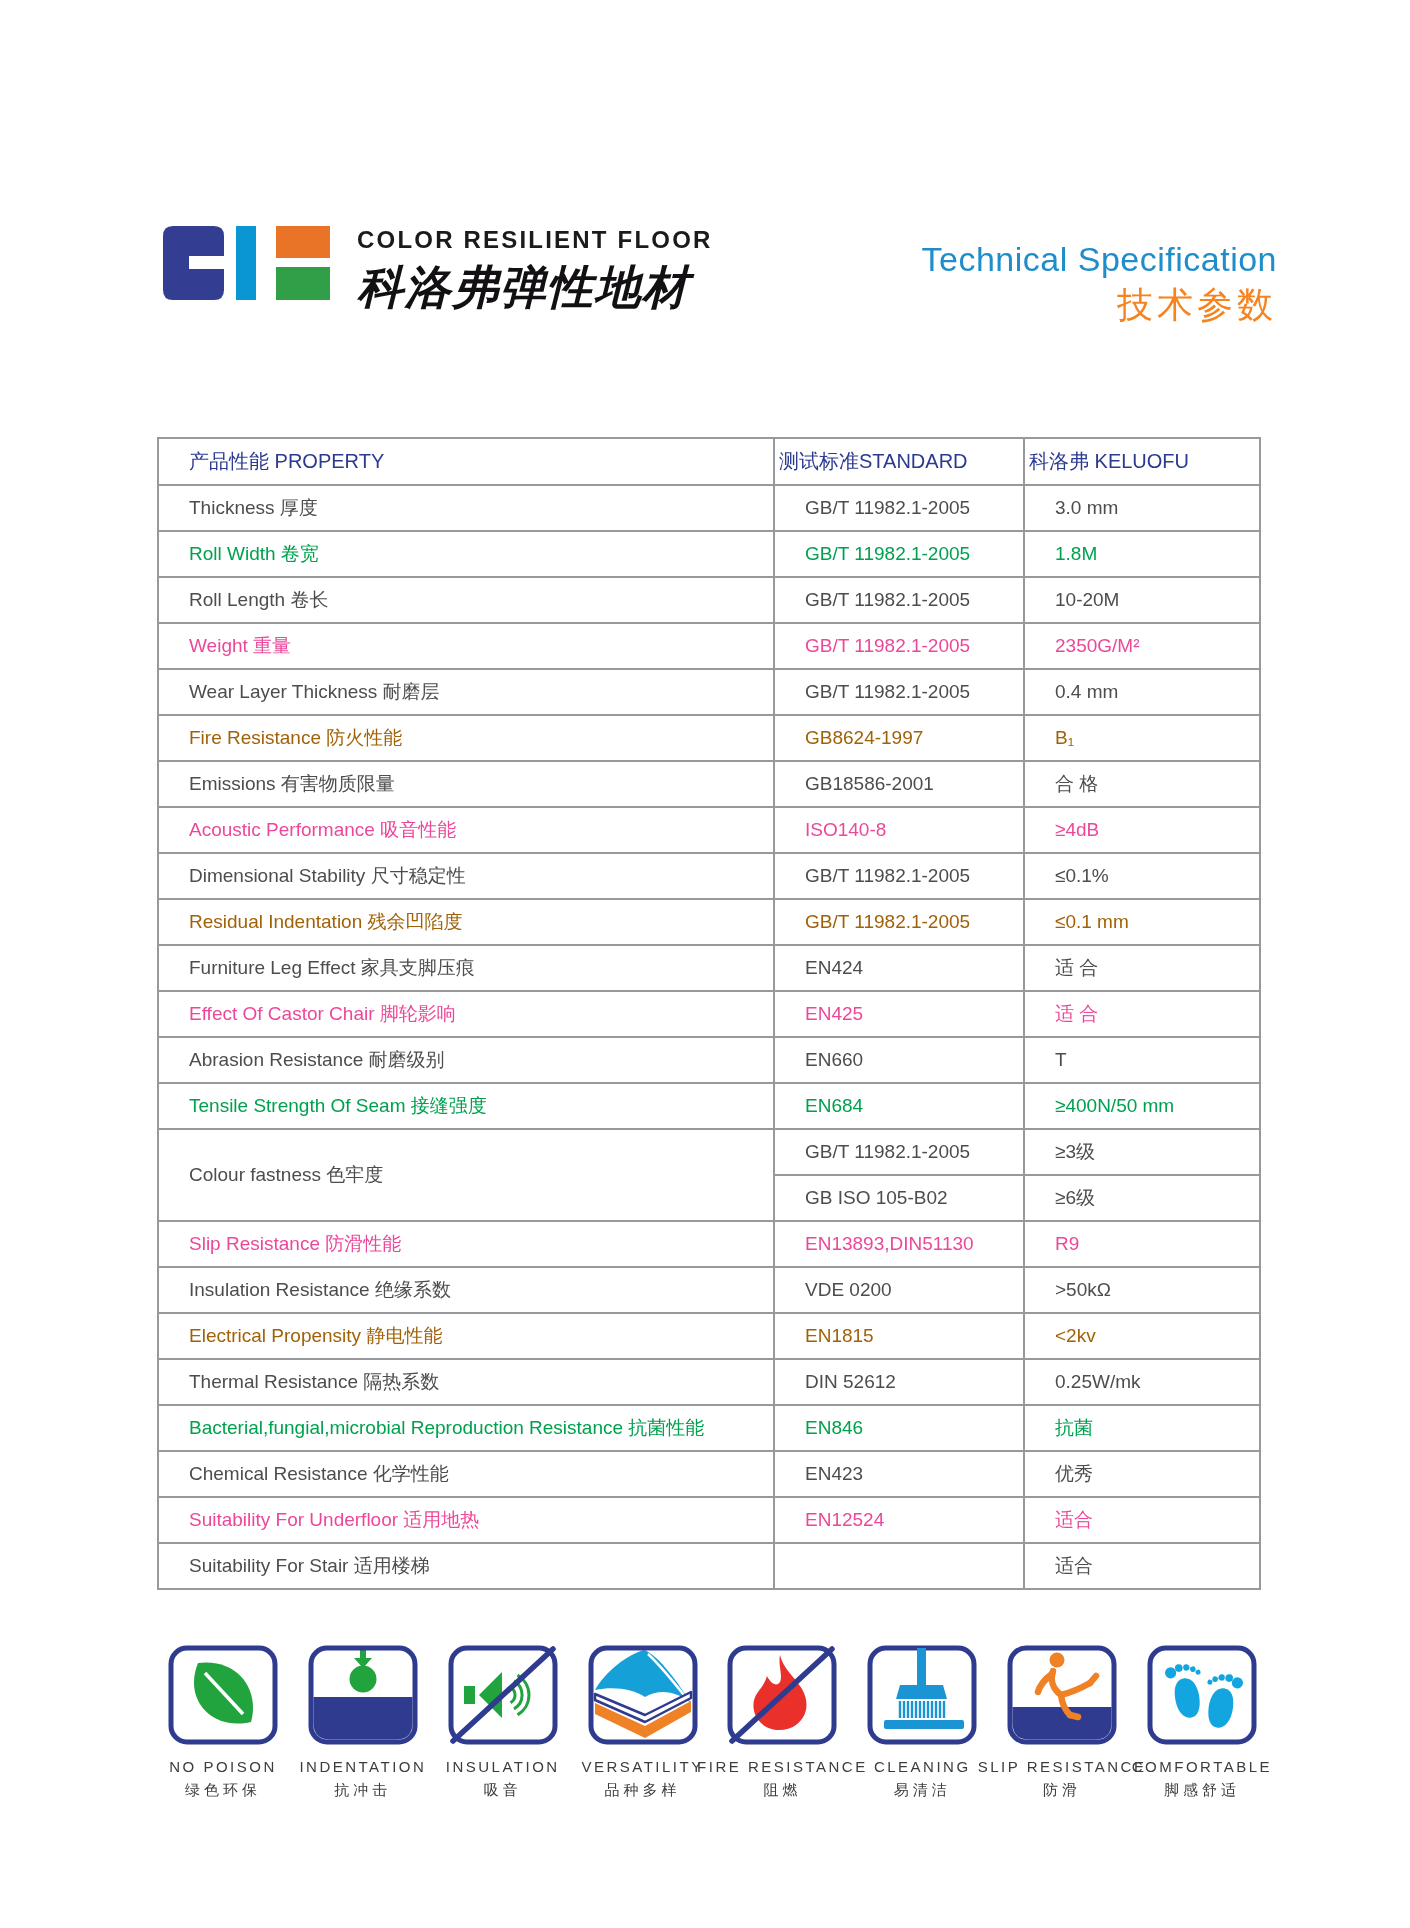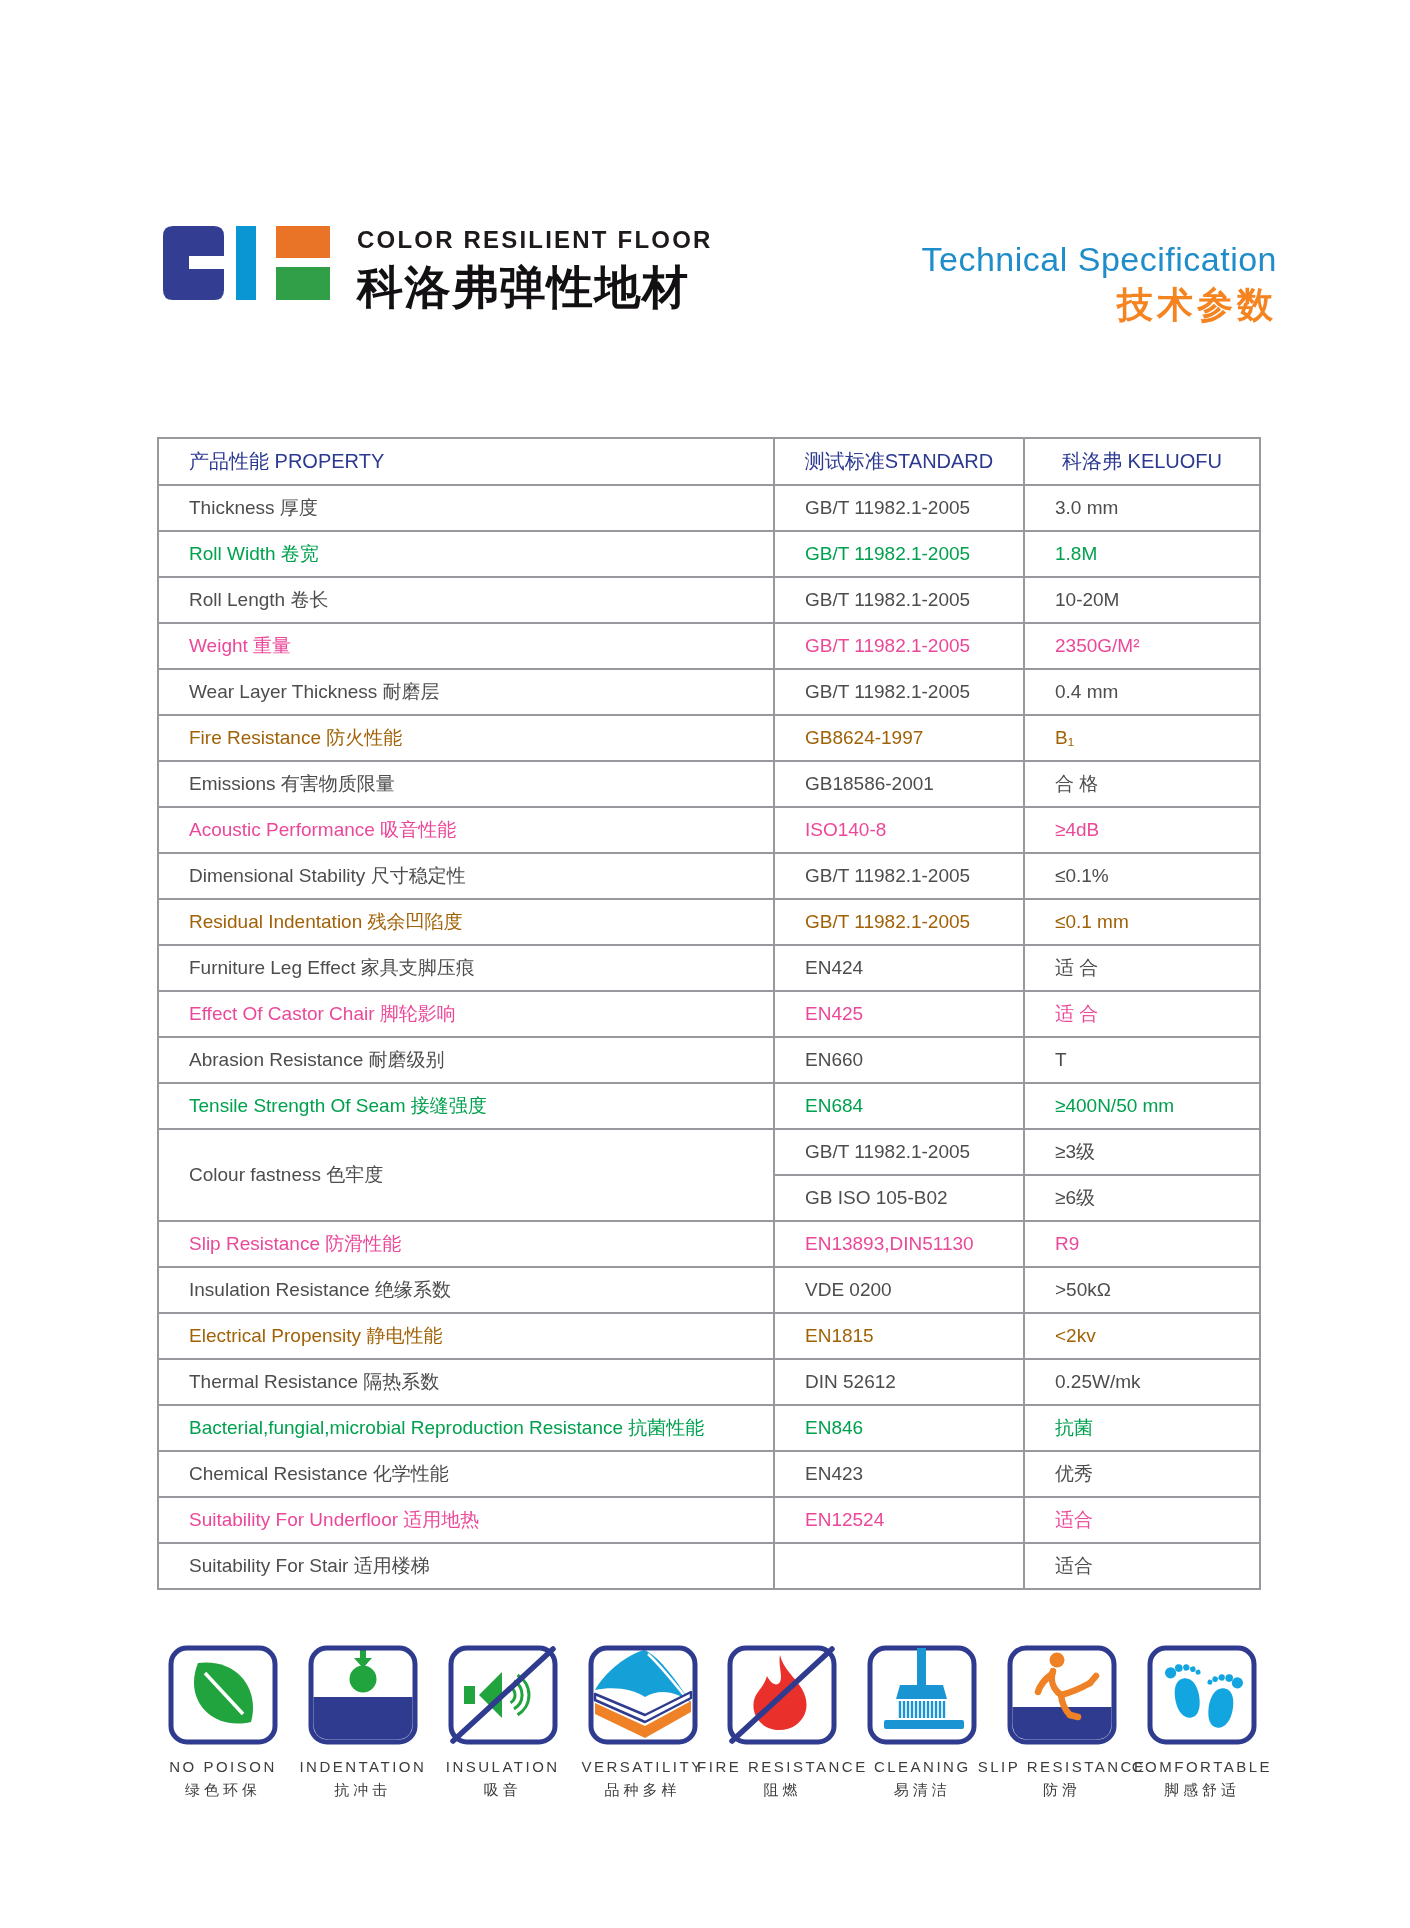--- a/index.html
+++ b/index.html
@@ -6,35 +6,35 @@
   .page {
     position:relative; width:1410px; height:1928px; background:#ffffff;
     font-family:"Liberation Sans","DejaVu Sans",sans-serif; overflow:hidden;
   }
 
   
   .brand { position:absolute; left:163px; top:226px; display:flex; align-items:flex-start; }
   .logo-mark svg { display:block; }
   .brand-text { margin-left:27px; }
   .brand-en { font-size:24px; font-weight:bold; letter-spacing:2.2px; color:#1e1a1b; white-space:nowrap; }
-  .brand-cn { font-size:46px; font-weight:bold; letter-spacing:1.5px; color:#121012; margin-top:3px; white-space:nowrap; }
+  .brand-cn { font-size:46px; font-weight:bold; letter-spacing:1.5px; color:#121012; margin-top:3px; white-space:nowrap;font-style:italic; }
 
   .title-block { position:absolute; top:240px; right:133px; text-align:right; }
   .title-en { font-size:34px; color:#1f8dc9; letter-spacing:0.5px; white-space:nowrap; }
-  .title-cn { font-size:36px; font-weight:bold; color:#f5831f; letter-spacing:4px; margin-top:2px; white-space:nowrap; }
+  .title-cn { font-size:36px; font-weight:normal; color:#f5831f; letter-spacing:4px; margin-top:2px; white-space:nowrap; }
 
   
   .spec-table { position:absolute; left:157px; top:437px; width:1102px; border-collapse:collapse; table-layout:fixed; }
   .spec-table col.c1 { width:616px; } .spec-table col.c2 { width:250px; } .spec-table col.c3 { width:236px; }
   .spec-table th, .spec-table td {
     border:2px solid #97999c; height:44px; font-size:19px; font-weight:normal;
     text-align:left; vertical-align:middle; padding:0 4px 0 30px; white-space:nowrap;
   }
   .spec-table th { color:#2b3990; font-size:20px; height:45px; }
-  .spec-table th.center { text-align:center; padding:0 4px; }
+  .spec-table th.center { text-align:left; padding:0 4px; }
   tr.tone-dark   { color:#4d4d4f; }
   tr.tone-green  { color:#00a14e; }
   tr.tone-blue   { color:#ec4899;border-radius:23px; }
   tr.tone-orange { color:#a16207; }
 
   
   .features { position:absolute; left:168px; top:1645px; width:1089px; display:flex; justify-content:space-between; }
   .feature { width:110px; display:flex; flex-direction:column; align-items:center; }
   .feature-box { width:110px; height:100px; }
   .feature-box svg { display:block; }

